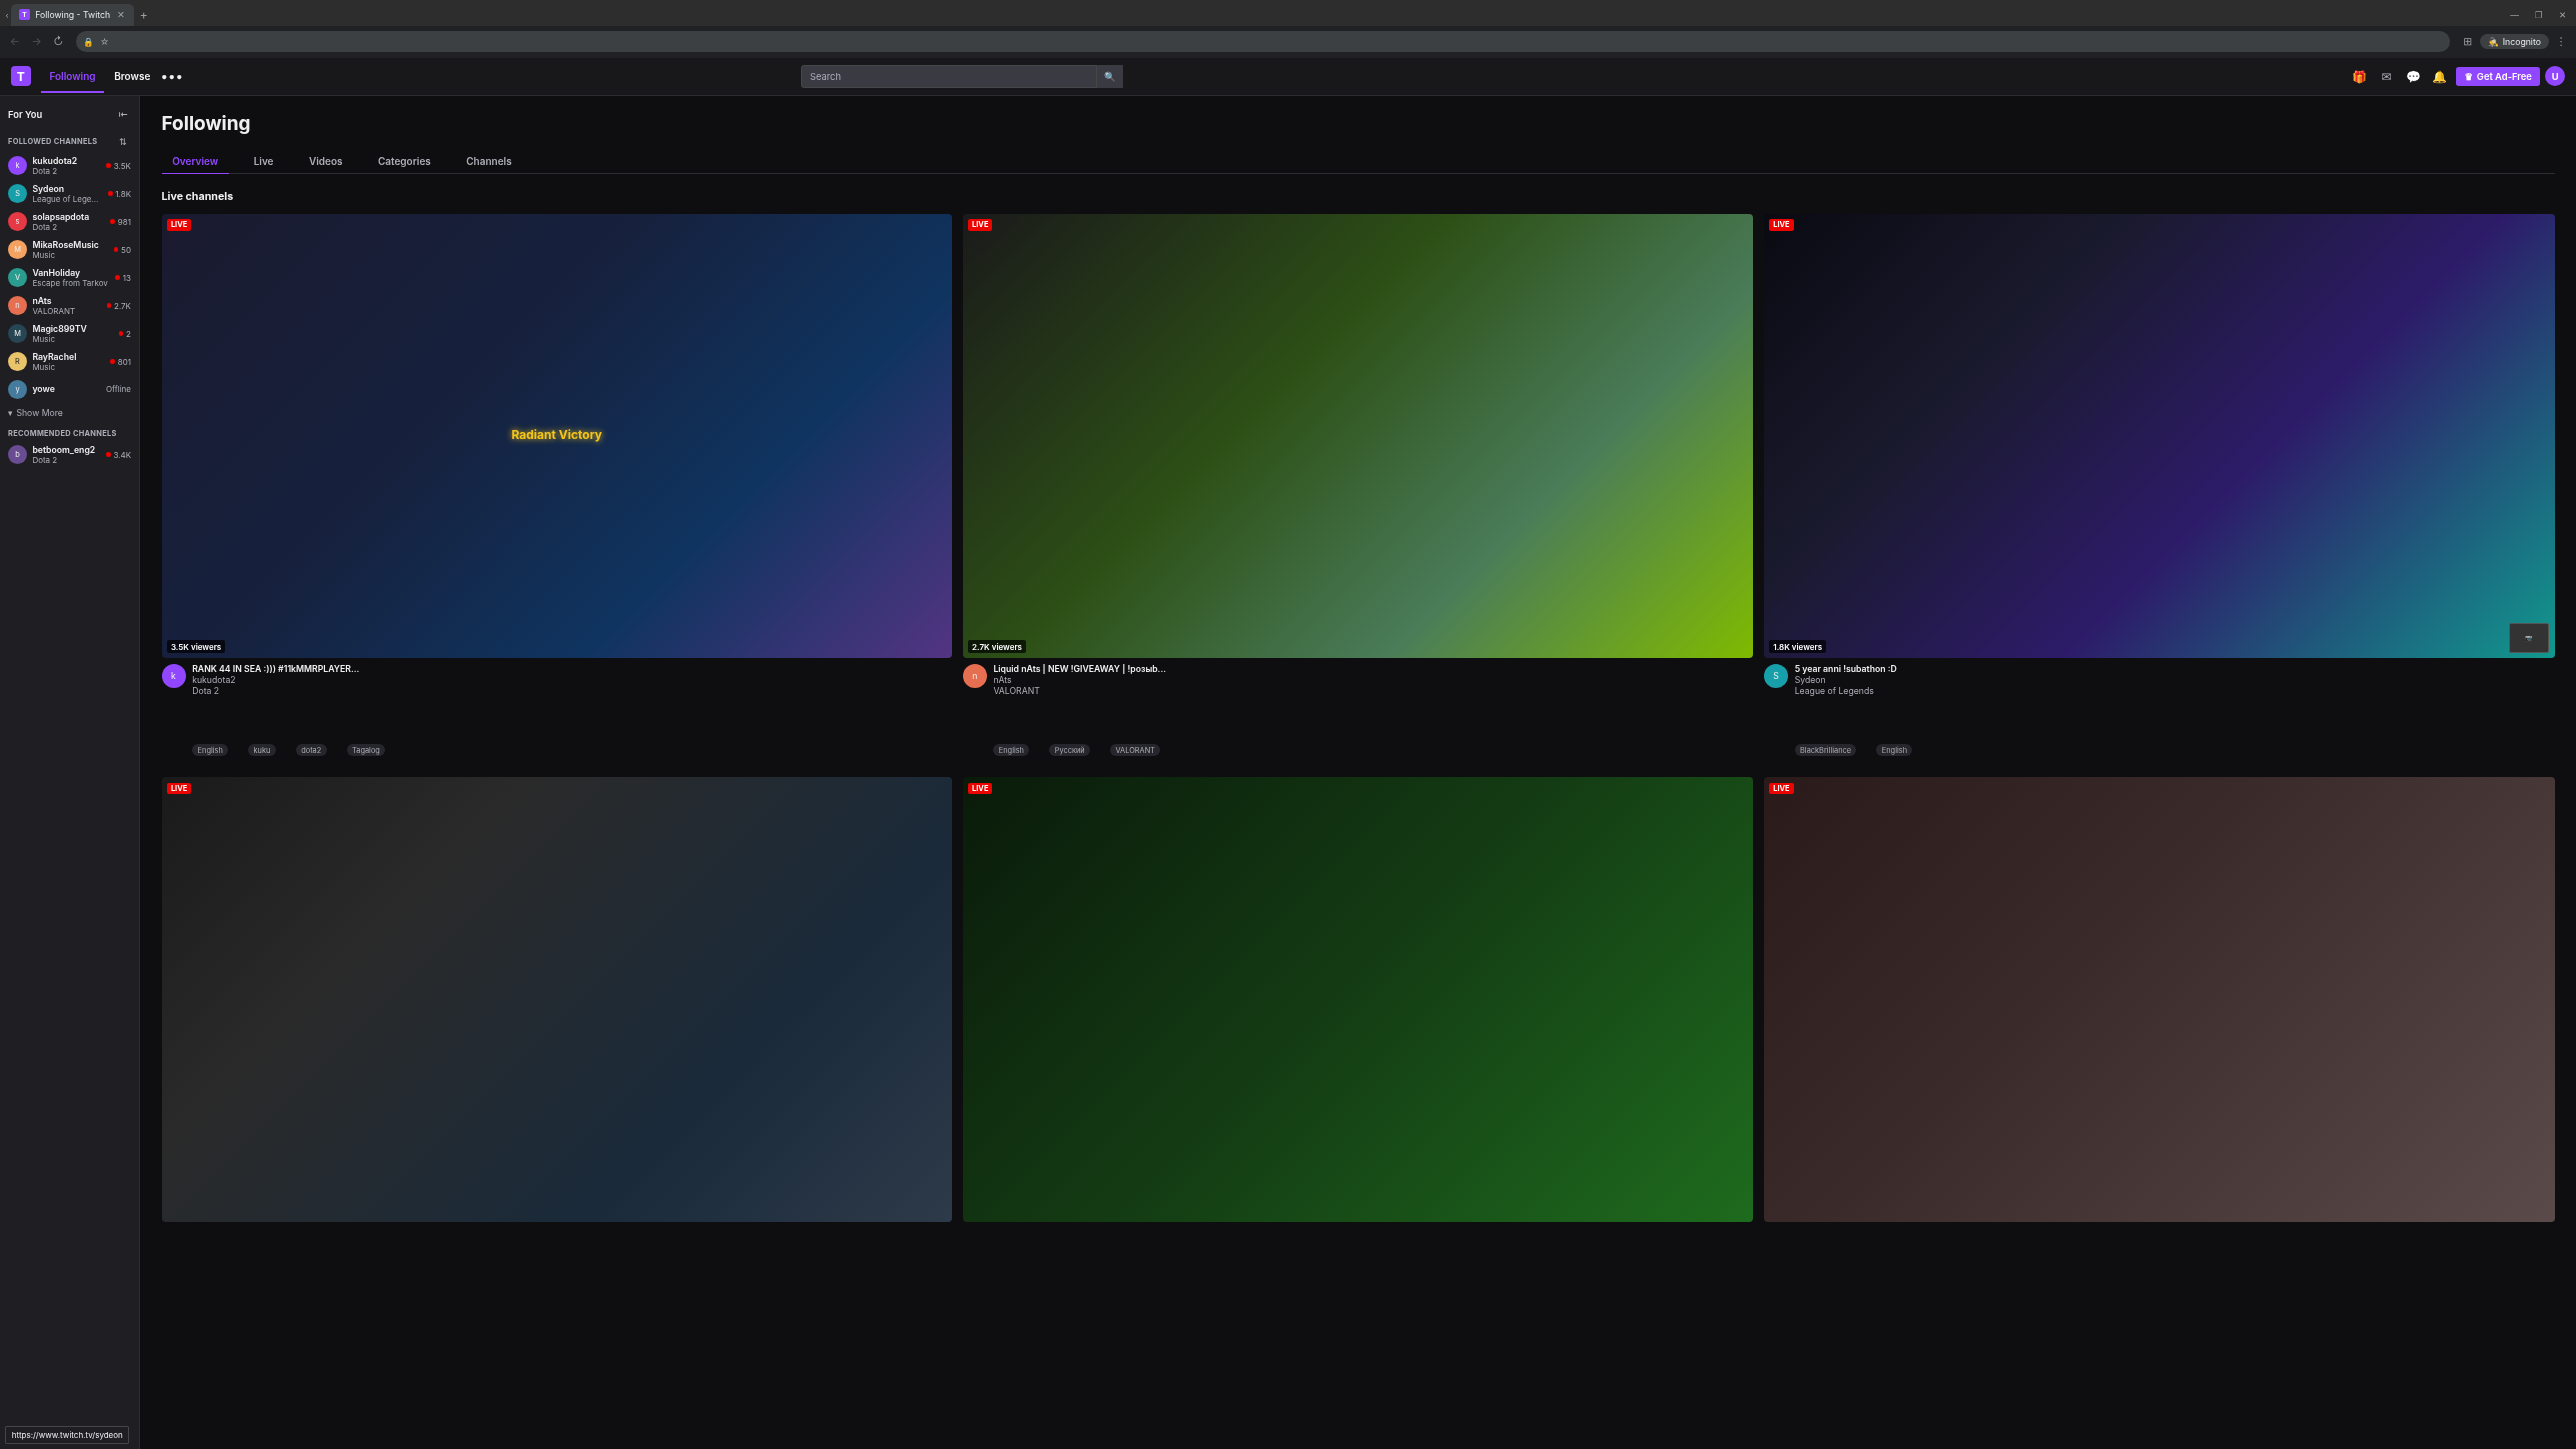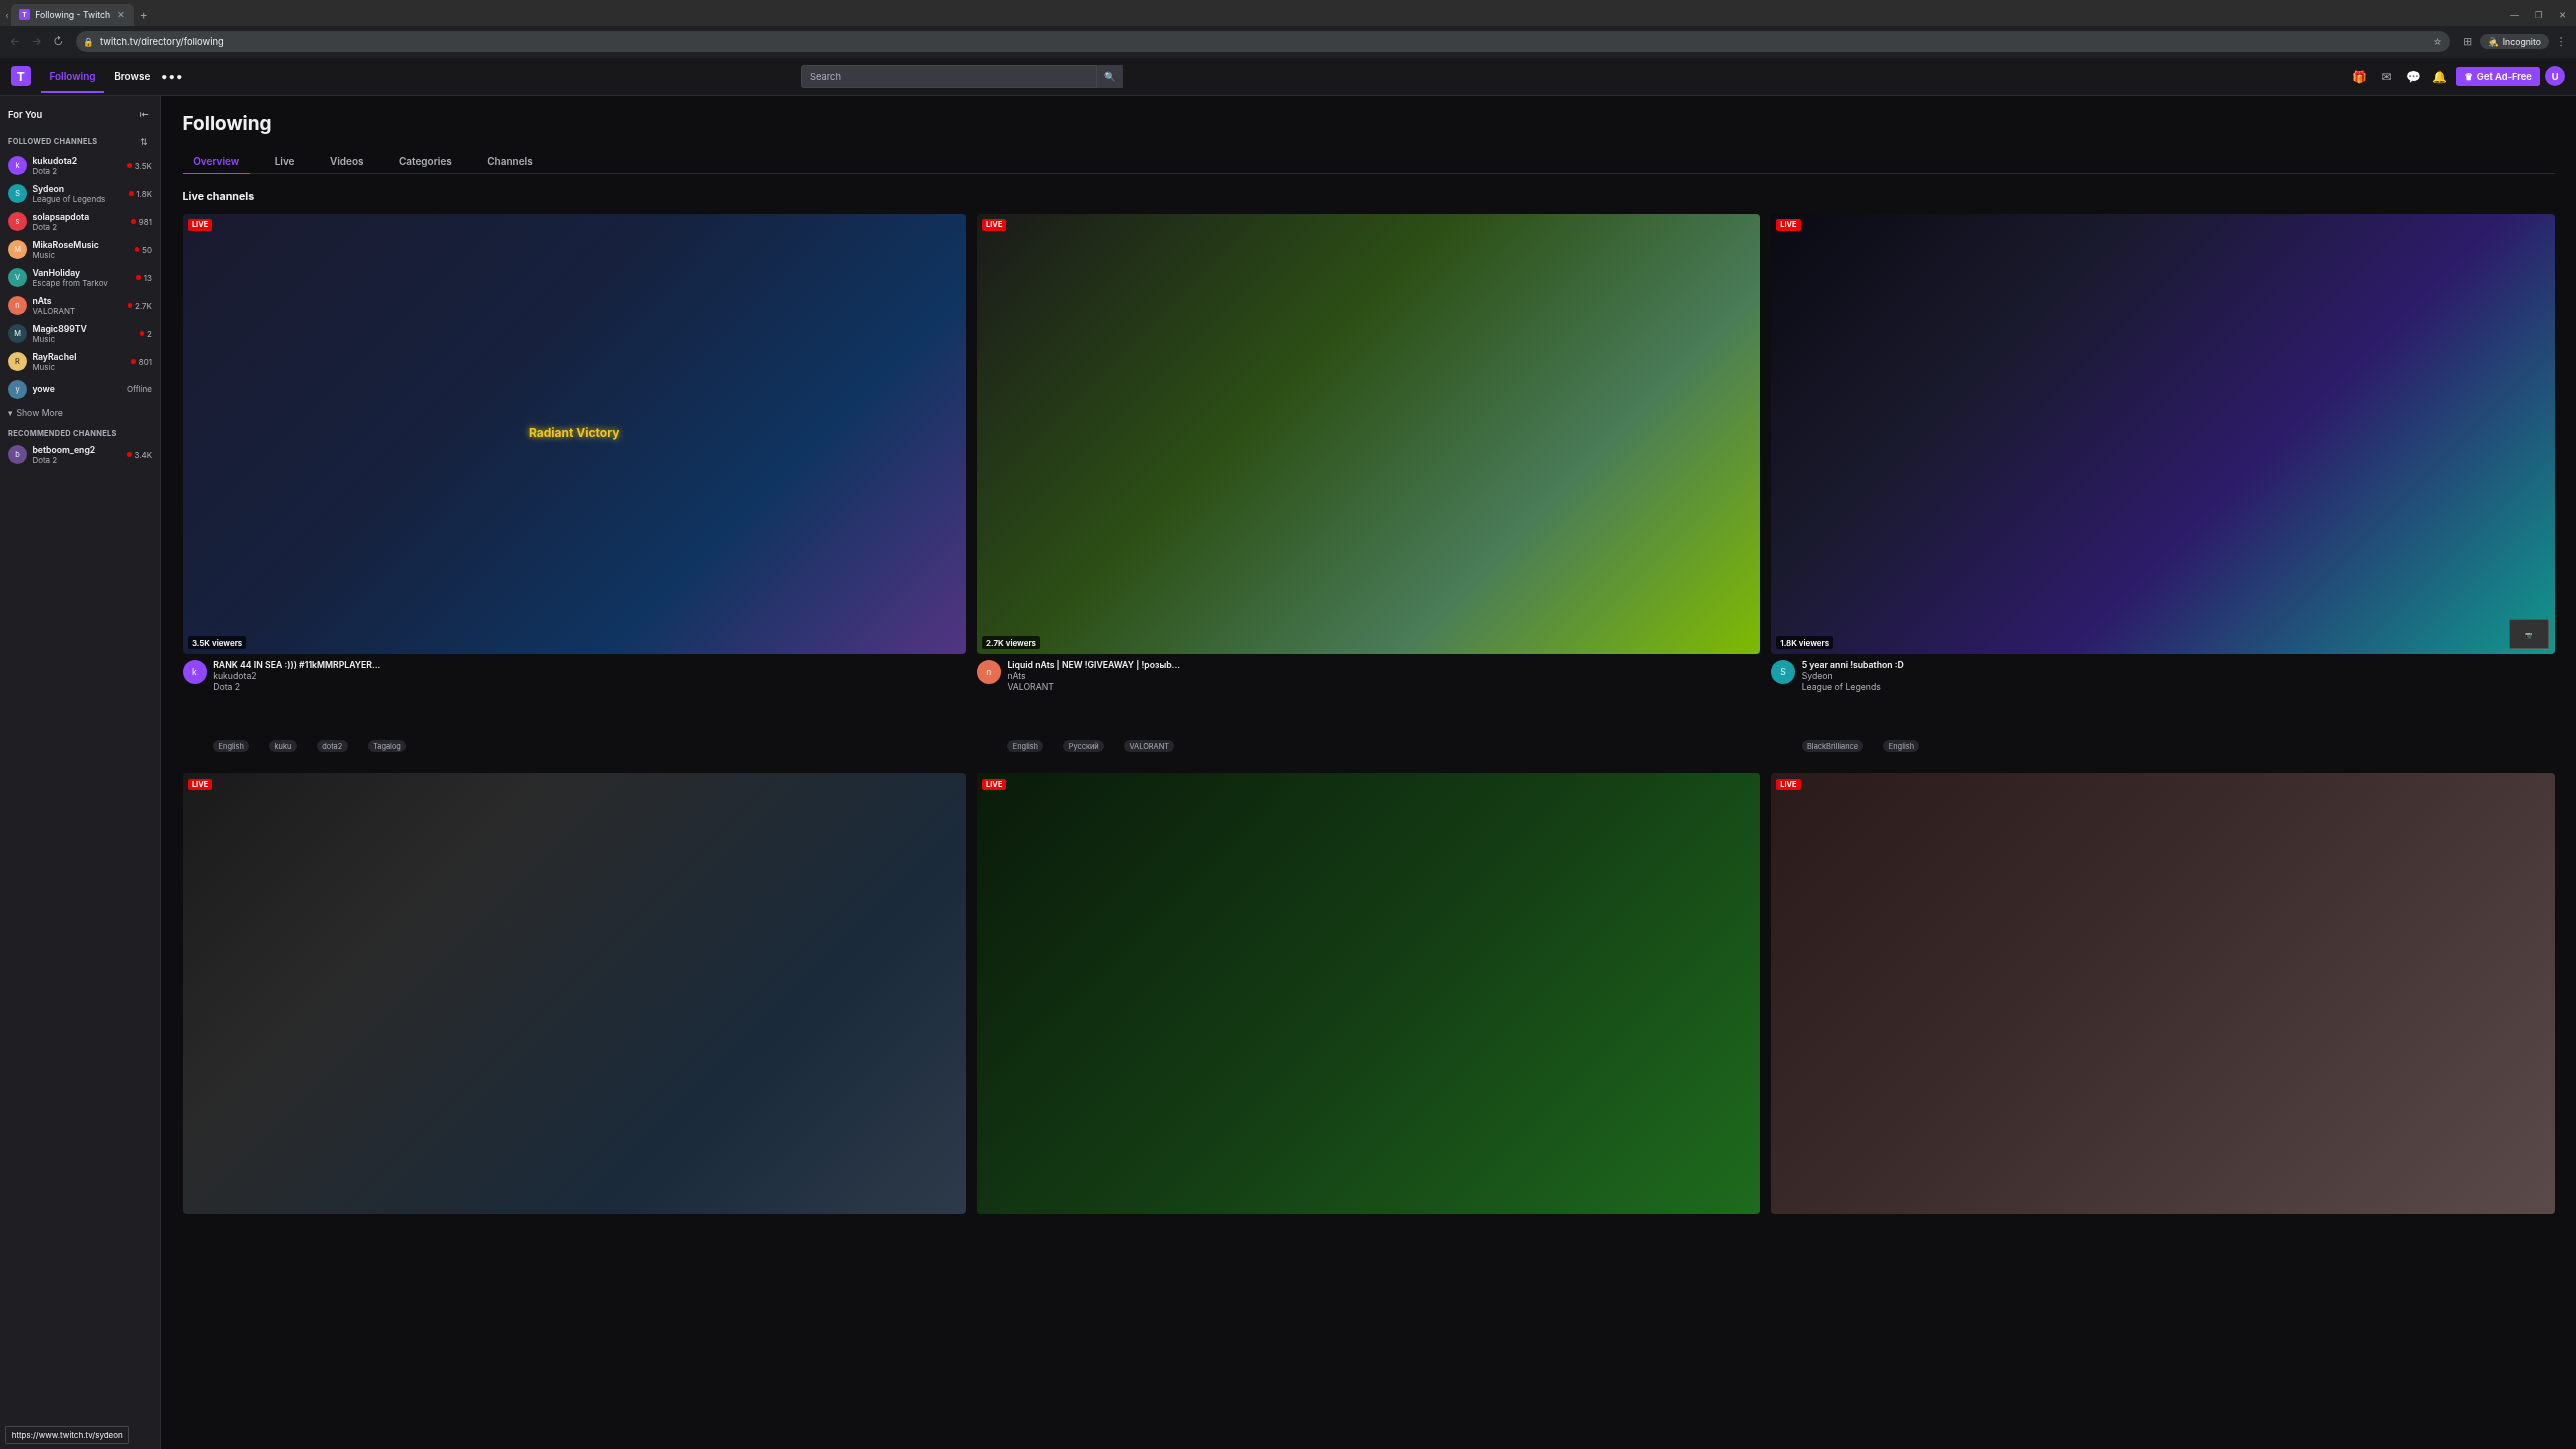--- a/index.html
+++ b/index.html
@@ -272,21 +272,21 @@
       cursor: pointer;
     }
 
     
     .twitch-body {
       display: flex;
       flex: 1;
       overflow: hidden;
     }
     .sidebar {
-      width: 161px;
+      width: 140px;
       background: #1f1f23;
       border-right: 0.7px solid #2c2c31;
       display: flex;
       flex-direction: column;
       flex-shrink: 0;
       overflow-y: auto;
       padding: 5.4px 0;
     }
     .sidebar-section-header {
       display: flex;
@@ -595,21 +595,20 @@
       <div class="browser-control">✕</div>
     </div>
   </div>
 
   <div class="browser-toolbar">
     <div class="nav-btn disabled">←</div>
     <div class="nav-btn disabled">→</div>
     <div class="nav-btn">↻</div>
     <div class="address-bar">
       <span class="address-bar-icon">🔒</span>
-      <span class="address-bar-url">twitch.tv/directory/following</span>
       <span class="address-bar-icon">☆</span>
     </div>
     <div class="toolbar-actions">
       <div class="toolbar-action-btn">⊞</div>
       <div class="incognito-badge">
         <span>🕵</span>
         <span>Incognito</span>
       </div>
       <div class="toolbar-action-btn">⋮</div>
     </div>

